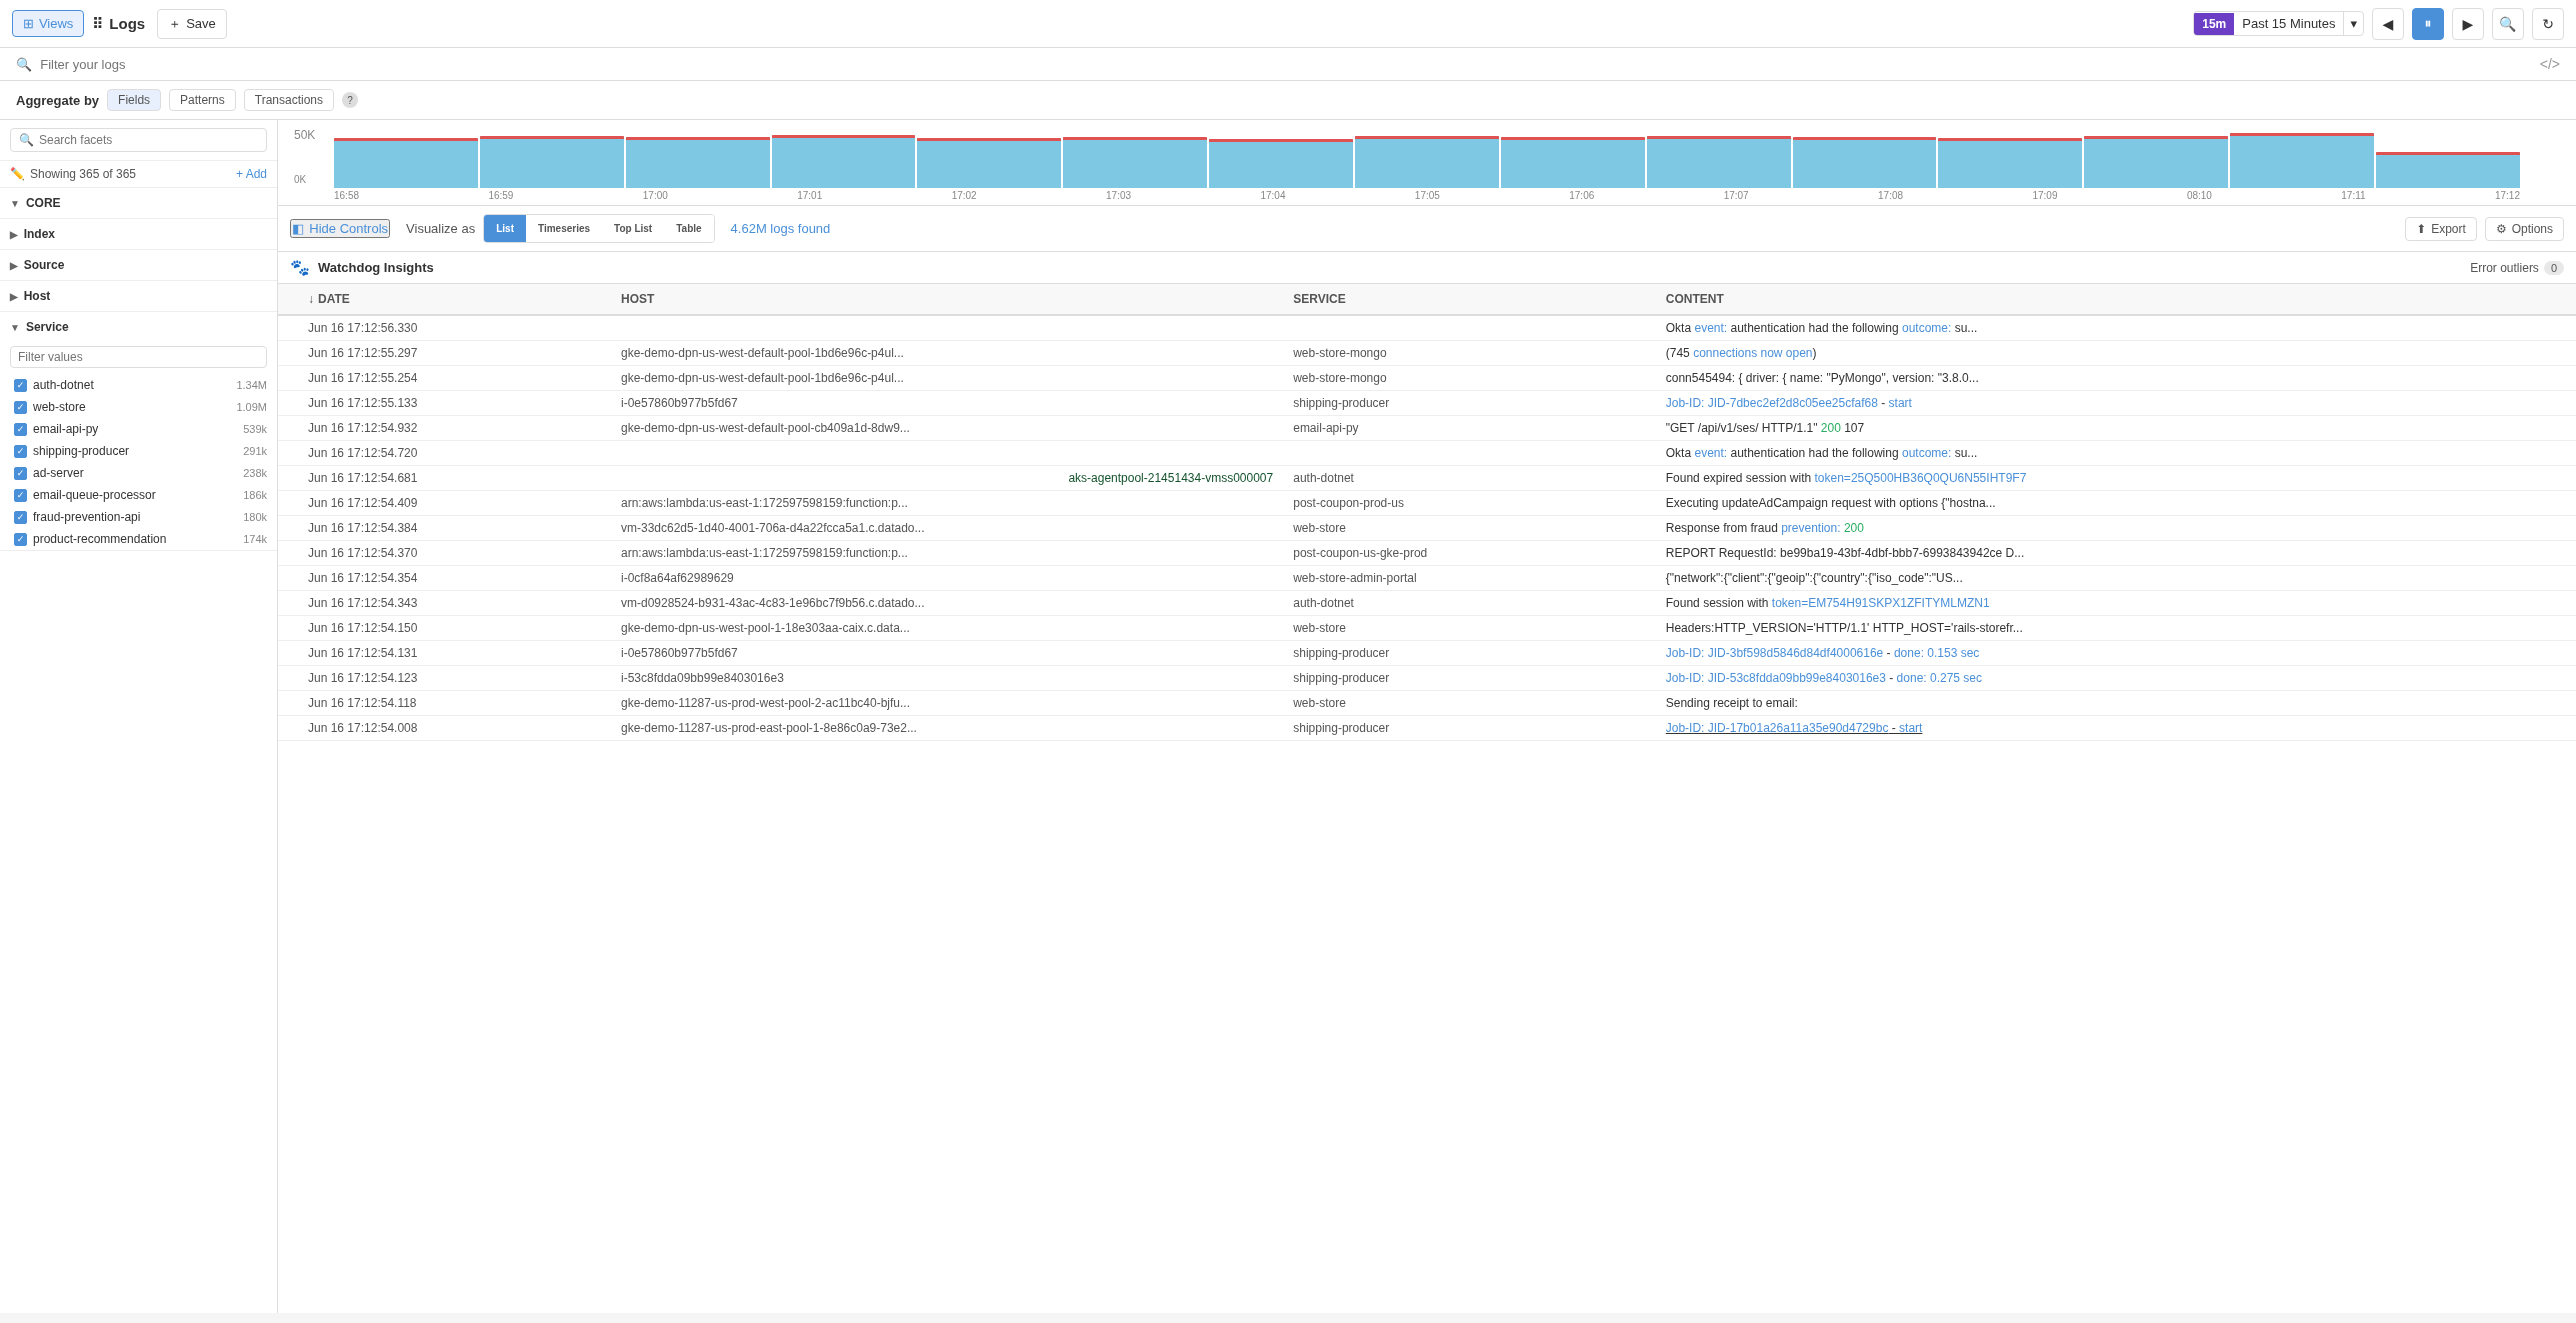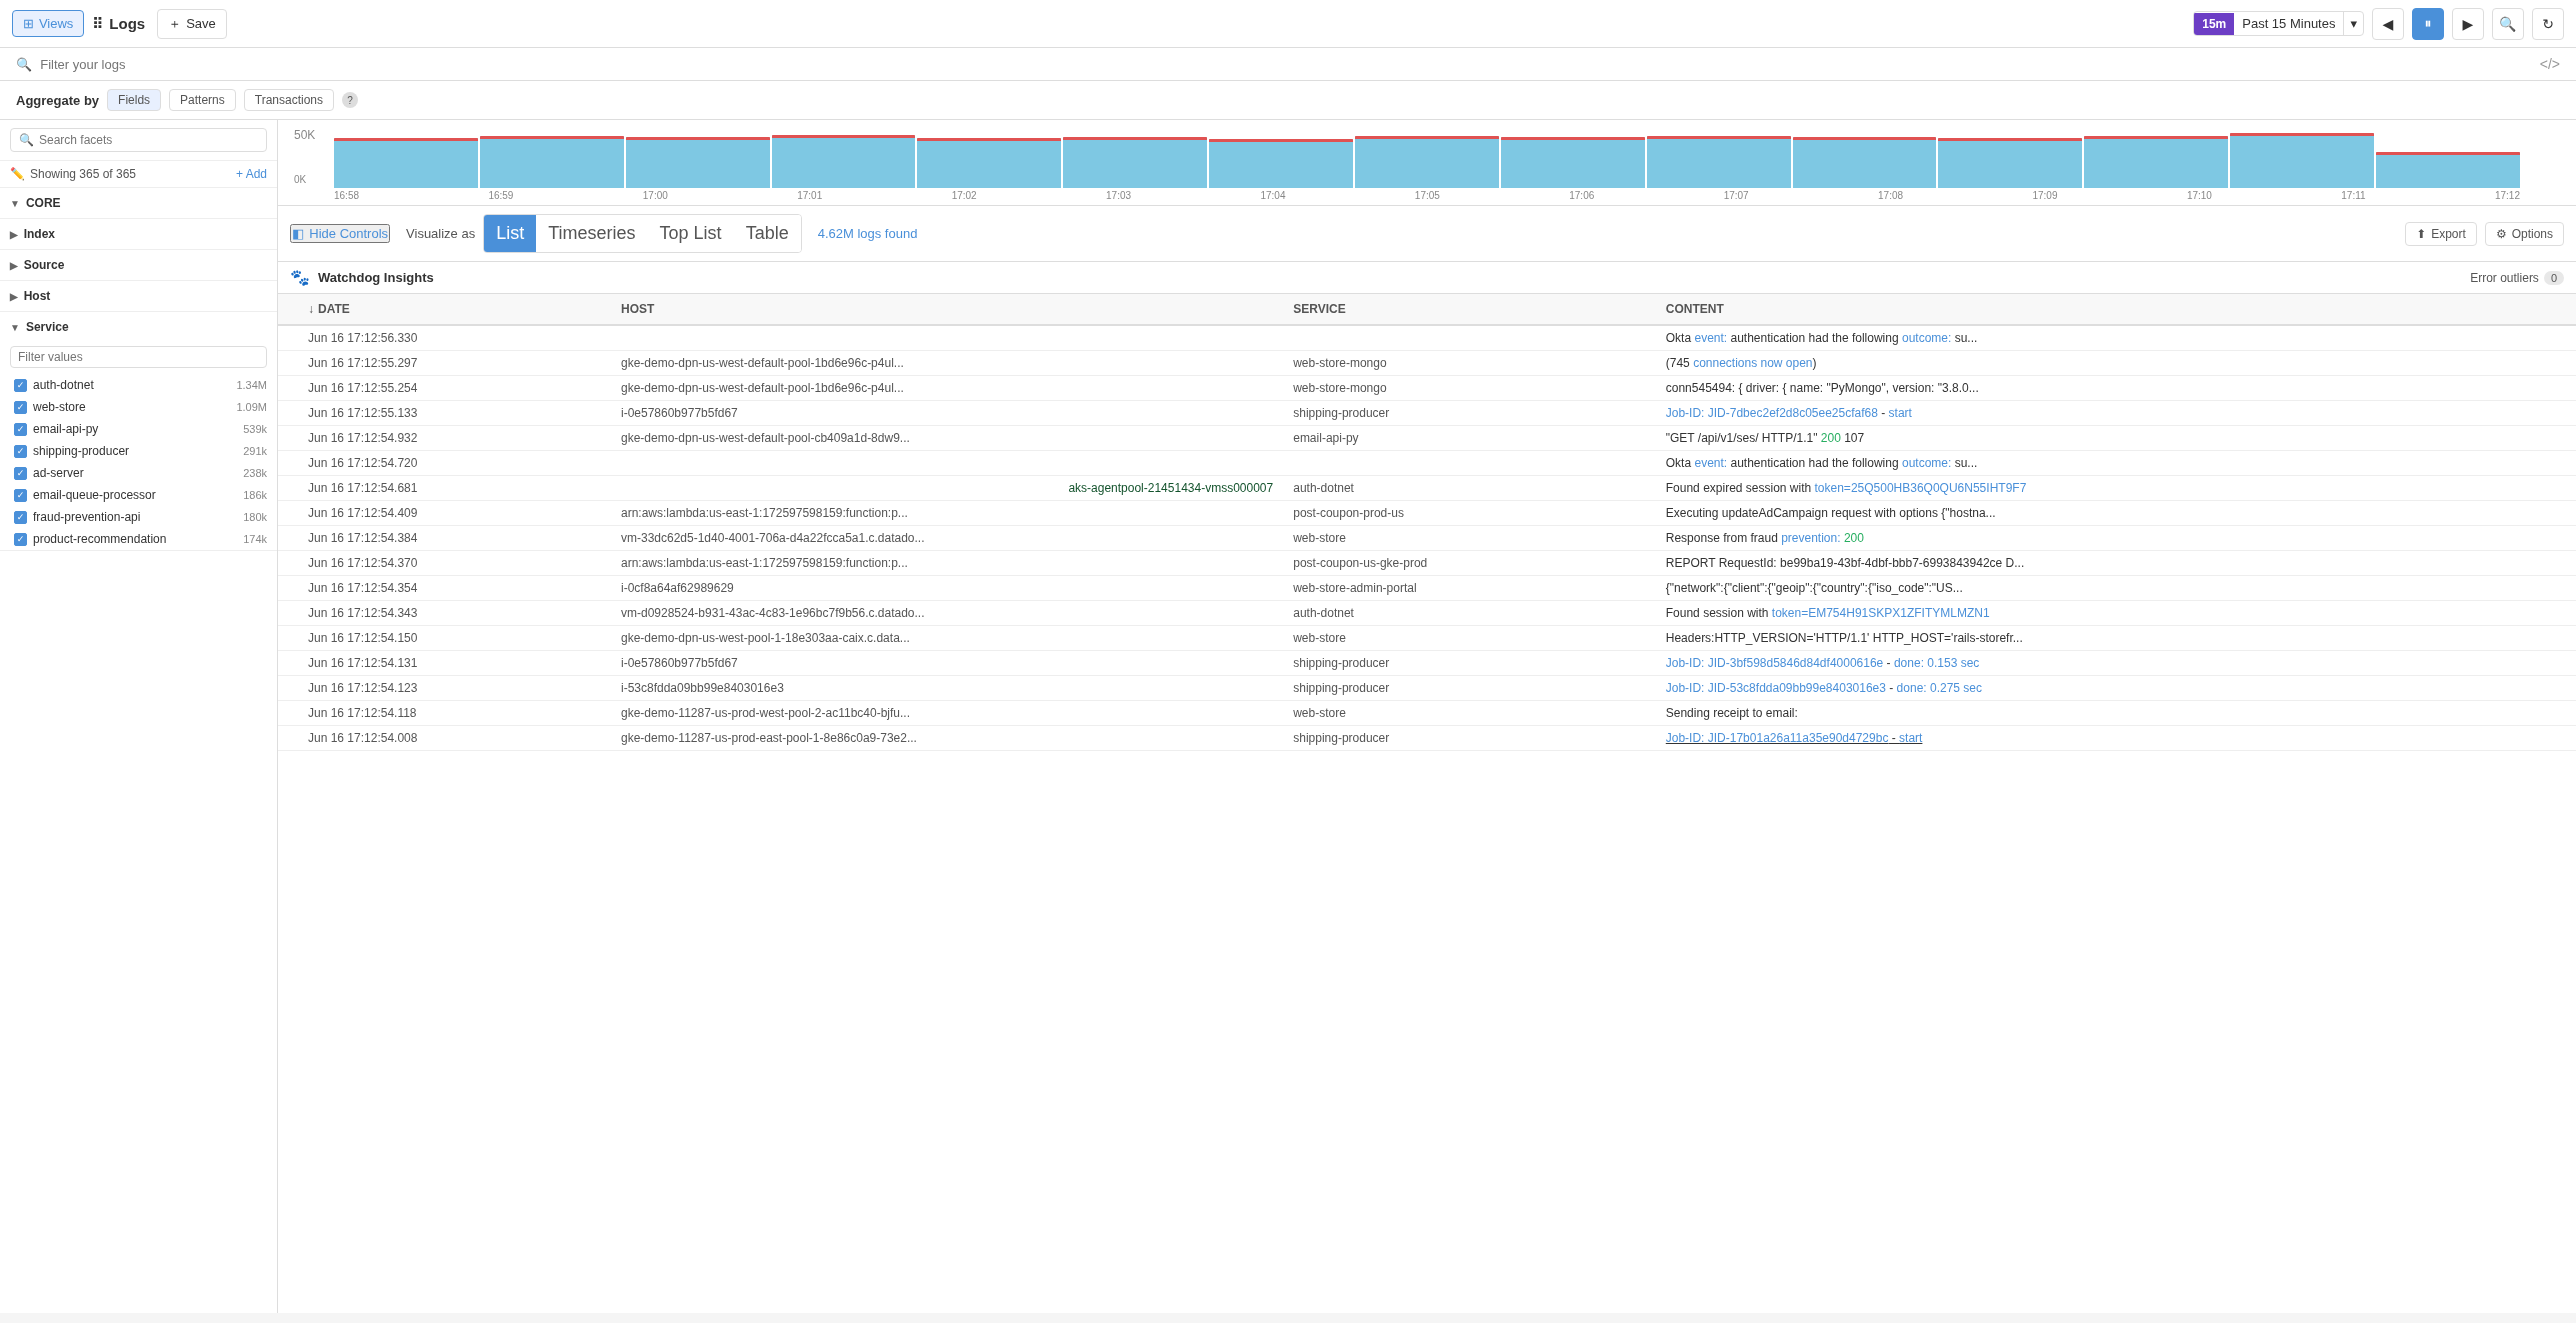--- a/index.html
+++ b/index.html
@@ -59,21 +59,21 @@
     .histogram-times { display: flex; justify-content: space-between; margin: 2px 40px 0; font-size: 10px; color: #888; }
 
     
     .content { flex: 1; display: flex; flex-direction: column; overflow: hidden; }
 
     
     .toolbar { display: flex; align-items: center; padding: 8px 12px; background: #fff; border-bottom: 1px solid #ddd; gap: 8px; }
     .hide-controls-btn { display: flex; align-items: center; gap: 5px; color: #4a90d9; font-size: 13px; cursor: pointer; }
     .viz-label { font-size: 13px; color: #555; margin-left: 8px; }
     .viz-tabs { display: flex; border: 1px solid #ddd; border-radius: 4px; overflow: hidden; }
-    .viz-tab { padding: 8px 12px; font-size: 18px; cursor: pointer; background: #fff; color: #555; border: none; }
+    .viz-tab { padding: 8px 12px; font-size: 10px; cursor: pointer; background: #fff; color: #555; border: none; font-weight: bold; }
     .viz-tab.active { background: #4a90d9; color: #fff; }
     .log-count { color: #4a90d9; font-size: 13px; margin-left: 8px; }
     .export-btn { margin-left: auto; display: flex; align-items: center; gap: 5px; padding: 4px 10px; border: 1px solid #ddd; border-radius: 4px; background: #fff; cursor: pointer; font-size: 12px; color: #555; }
     .options-btn { display: flex; align-items: center; gap: 5px; padding: 4px 10px; border: 1px solid #ddd; border-radius: 4px; background: #fff; cursor: pointer; font-size: 12px; color: #555; }
 
     
     .watchdog-bar { display: flex; align-items: center; padding: 6px 12px; background: #fff; border-bottom: 1px solid #ddd; gap: 8px; }
     .watchdog-icon { font-size: 16px; }
     .watchdog-label { font-weight: 600; font-size: 13px; }
     .error-outliers { margin-left: auto; font-size: 12px; color: #555; display: flex; align-items: flex-end; gap: 5px; }
@@ -316,21 +316,21 @@
           <span>17:00</span>
           <span>17:01</span>
           <span>17:02</span>
           <span>17:03</span>
           <span>17:04</span>
           <span>17:05</span>
           <span>17:06</span>
           <span>17:07</span>
           <span>17:08</span>
           <span>17:09</span>
-          <span>17:10</span>
+          <span>08:10</span>
           <span>17:11</span>
           <span>17:12</span>
         </div>
     </div>
 
     <div class="toolbar">
       <button class="hide-controls-btn">
         <span>◧</span>
         <span>Hide Controls</span>
       </button>

